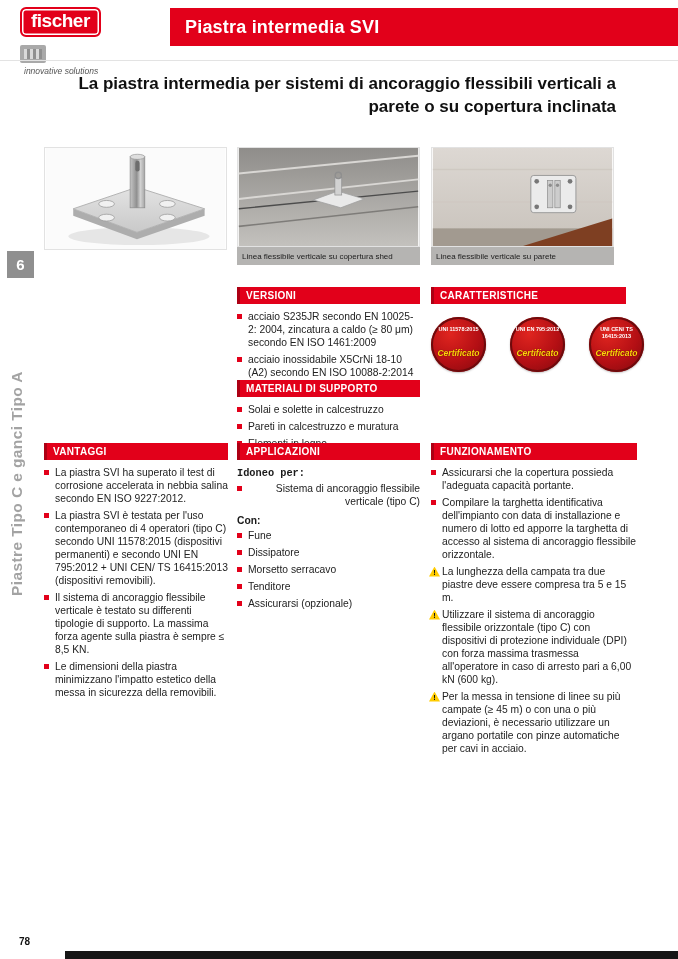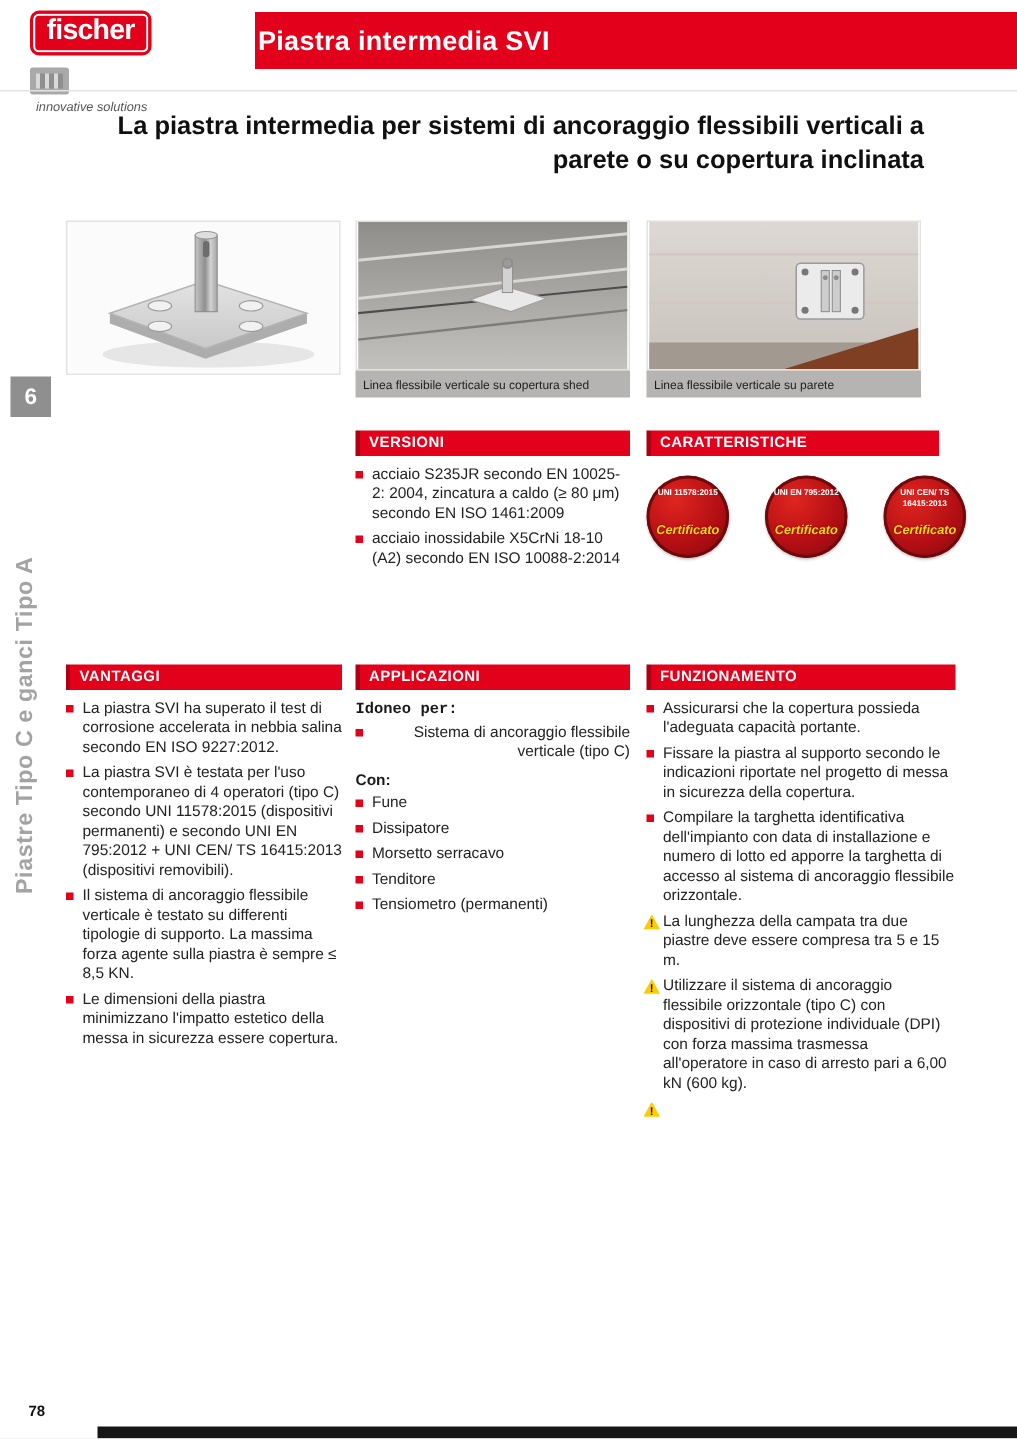--- a/index.html
+++ b/index.html
@@ -21,21 +21,21 @@
   .logo-plug { width:26px; height:18px; background:#a9a9a9; margin-top:3px;
     position:relative; border-radius:2px; }
   .logo-plug::after { content:""; position:absolute; left:4px; top:4px; right:4px; bottom:4px;
     background:repeating-linear-gradient(90deg,#d9d9d9 0 3px,#8f8f8f 3px 6px); }
   .tagline { font-style:italic; font-size:8.5px; color:#555; margin-top:3px; padding-left:4px; }
 
   .header-bar {
     position:absolute; left:170px; right:0; top:8px; height:38px;
     background:#e2001a; display:flex; align-items:center;
   }
-  .header-title { color:#fff; font-weight:bold; font-size:18px; padding-left:2px; letter-spacing:0.2px; }
+  .header-title { color:#fff; font-weight:bold; font-size:18px; padding-left:15px; letter-spacing:0.2px; }
   .header-rule { position:absolute; left:0; right:0; top:60px; border-top:1px solid #e3e3e3; }
 
   
   .main-heading {
     position:absolute; left:44px; top:72px; width:572px;
     font-size:17px; font-weight:bold; line-height:23px; color:#101010;
   }
 
   
   .chapter-box {
@@ -217,55 +217,62 @@
         <div class="badge-std">UNI EN 795:2012</div>
         <div class="badge-cert">Certificato</div>
       </div>
       <div class="badge">
         <div class="badge-std">UNI CEN/ TS 16415:2013</div>
         <div class="badge-cert">Certificato</div>
       </div>
     </div>
   </section>
 
+  <section class="col" style="left:237px; top:380px; width:183px;">
+    <h2 class="sec-head">MATERIALI DI SUPPORTO</h2>
+    <ul class="blist">
+      <li><span class="sq"></span><span>Solai e solette in calcestruzzo</span></li>
+      <li><span class="sq"></span><span>Pareti in calcestruzzo e muratura</span></li>
+      <li><span class="sq"></span><span>Elementi in legno</span></li>
+    </ul>
+  </section>
 
   <section class="col" style="left:44px; top:443px; width:184px;">
     <h2 class="sec-head">VANTAGGI</h2>
     <ul class="blist">
       <li><span class="sq"></span><span>La piastra SVI ha superato il test di corrosione accelerata in nebbia salina secondo EN ISO 9227:2012.</span></li>
       <li><span class="sq"></span><span>La piastra SVI è testata per l'uso contemporaneo di 4 operatori (tipo C) secondo UNI 11578:2015 (dispositivi permanenti) e secondo UNI EN 795:2012 + UNI CEN/ TS 16415:2013 (dispositivi removibili).</span></li>
       <li><span class="sq"></span><span>Il sistema di ancoraggio flessibile verticale è testato su differenti tipologie di supporto. La massima forza agente sulla piastra è sempre ≤ 8,5 KN.</span></li>
-      <li><span class="sq"></span><span>Le dimensioni della piastra minimizzano l'impatto estetico della messa in sicurezza essere copertura.</span></li>
+      <li><span class="sq"></span><span>Le dimensioni della piastra minimizzano l'impatto estetico della messa in sicurezza della removibili.</span></li>
     </ul>
   </section>
 
   <section class="col" style="left:237px; top:443px; width:183px;">
     <h2 class="sec-head">APPLICAZIONI</h2>
     <div class="subhead first">Idoneo per:</div>
     <ul class="blist" style="margin-top:0;text-align:right;">
       <li><span class="sq"></span><span>Sistema di ancoraggio flessibile verticale (tipo C)</span></li>
     </ul>
     <div class="subhead">Con:</div>
     <ul class="blist" style="margin-top:0;">
       <li><span class="sq"></span><span>Fune</span></li>
       <li><span class="sq"></span><span>Dissipatore</span></li>
       <li><span class="sq"></span><span>Morsetto serracavo</span></li>
       <li><span class="sq"></span><span>Tenditore</span></li>
-      <li><span class="sq"></span><span>Tensiometro (permanenti)</span></li>
+      <li><span class="sq"></span><span>Assicurarsi (opzionale)</span></li>
     </ul>
   </section>
 
   <section class="col" style="left:431px; top:443px; width:206px;">
     <h2 class="sec-head">FUNZIONAMENTO</h2>
     <ul class="blist">
       <li><span class="sq"></span><span>Assicurarsi che la copertura possieda l'adeguata capacità portante.</span></li>
-      <li><span class="sq"></span><span>Fissare la piastra al supporto secondo le indicazioni riportate nel progetto di messa in sicurezza della copertura.</span></li>
       <li><span class="sq"></span><span>Compilare la targhetta identificativa dell'impianto con data di installazione e numero di lotto ed apporre la targhetta di accesso al sistema di ancoraggio flessibile orizzontale.</span></li>
       <li class="warn"><span class="tri"></span><span>La lunghezza della campata tra due piastre deve essere compresa tra 5 e 15 m.</span></li>
       <li class="warn"><span class="tri"></span><span>Utilizzare il sistema di ancoraggio flessibile orizzontale (tipo C) con dispositivi di protezione individuale (DPI) con forza massima trasmessa all'operatore in caso di arresto pari a 6,00 kN (600 kg).</span></li>
-      <li class="warn"><span class="tri"></span></li>
+      <li class="warn"><span class="tri"></span><span>Per la messa in tensione di linee su più campate (≥ 45 m) o con una o più deviazioni, è necessario utilizzare un argano portatile con pinze automatiche per cavi in acciaio.</span></li>
     </ul>
   </section>
 
   <div class="page-num">78</div>
   <div class="footer-bar"></div>
 
 </div>
 
 </body></html>

